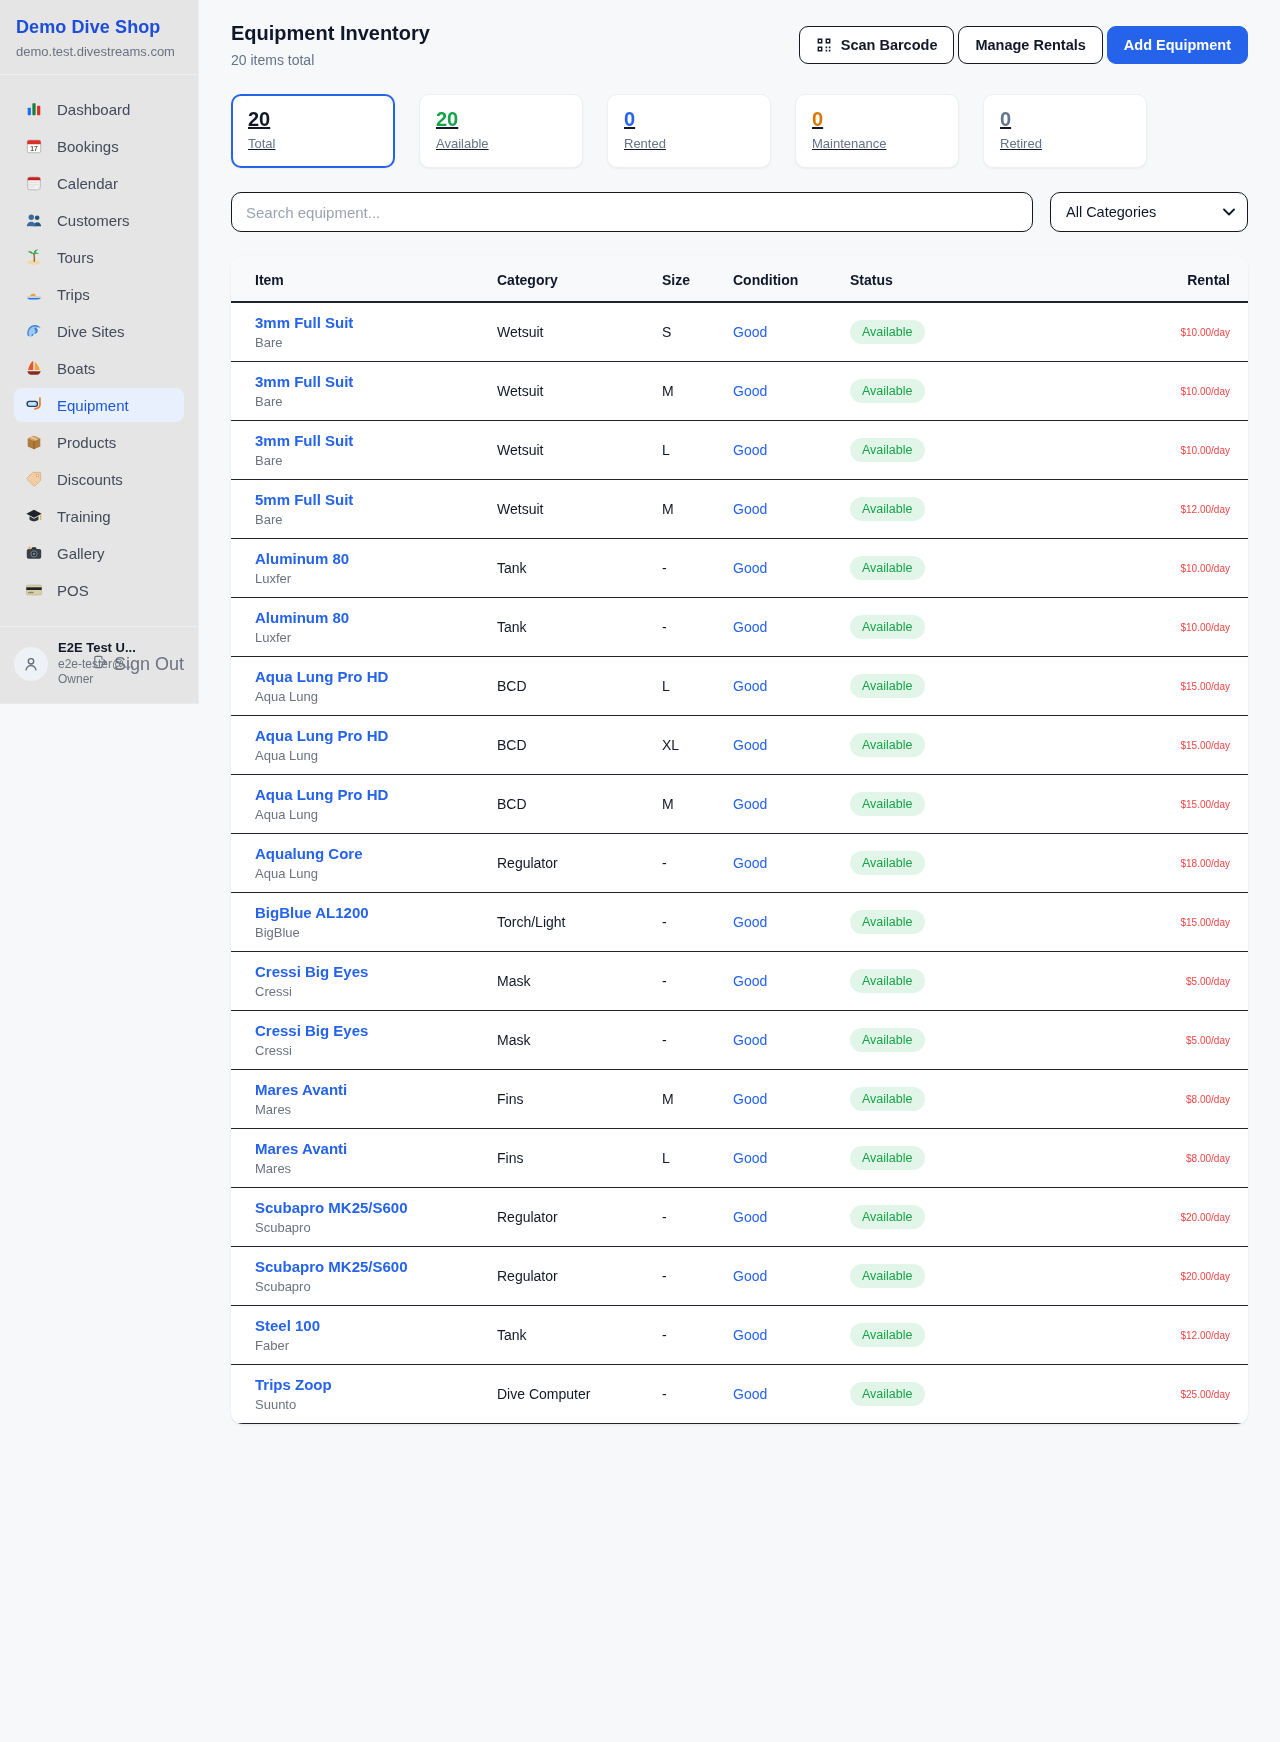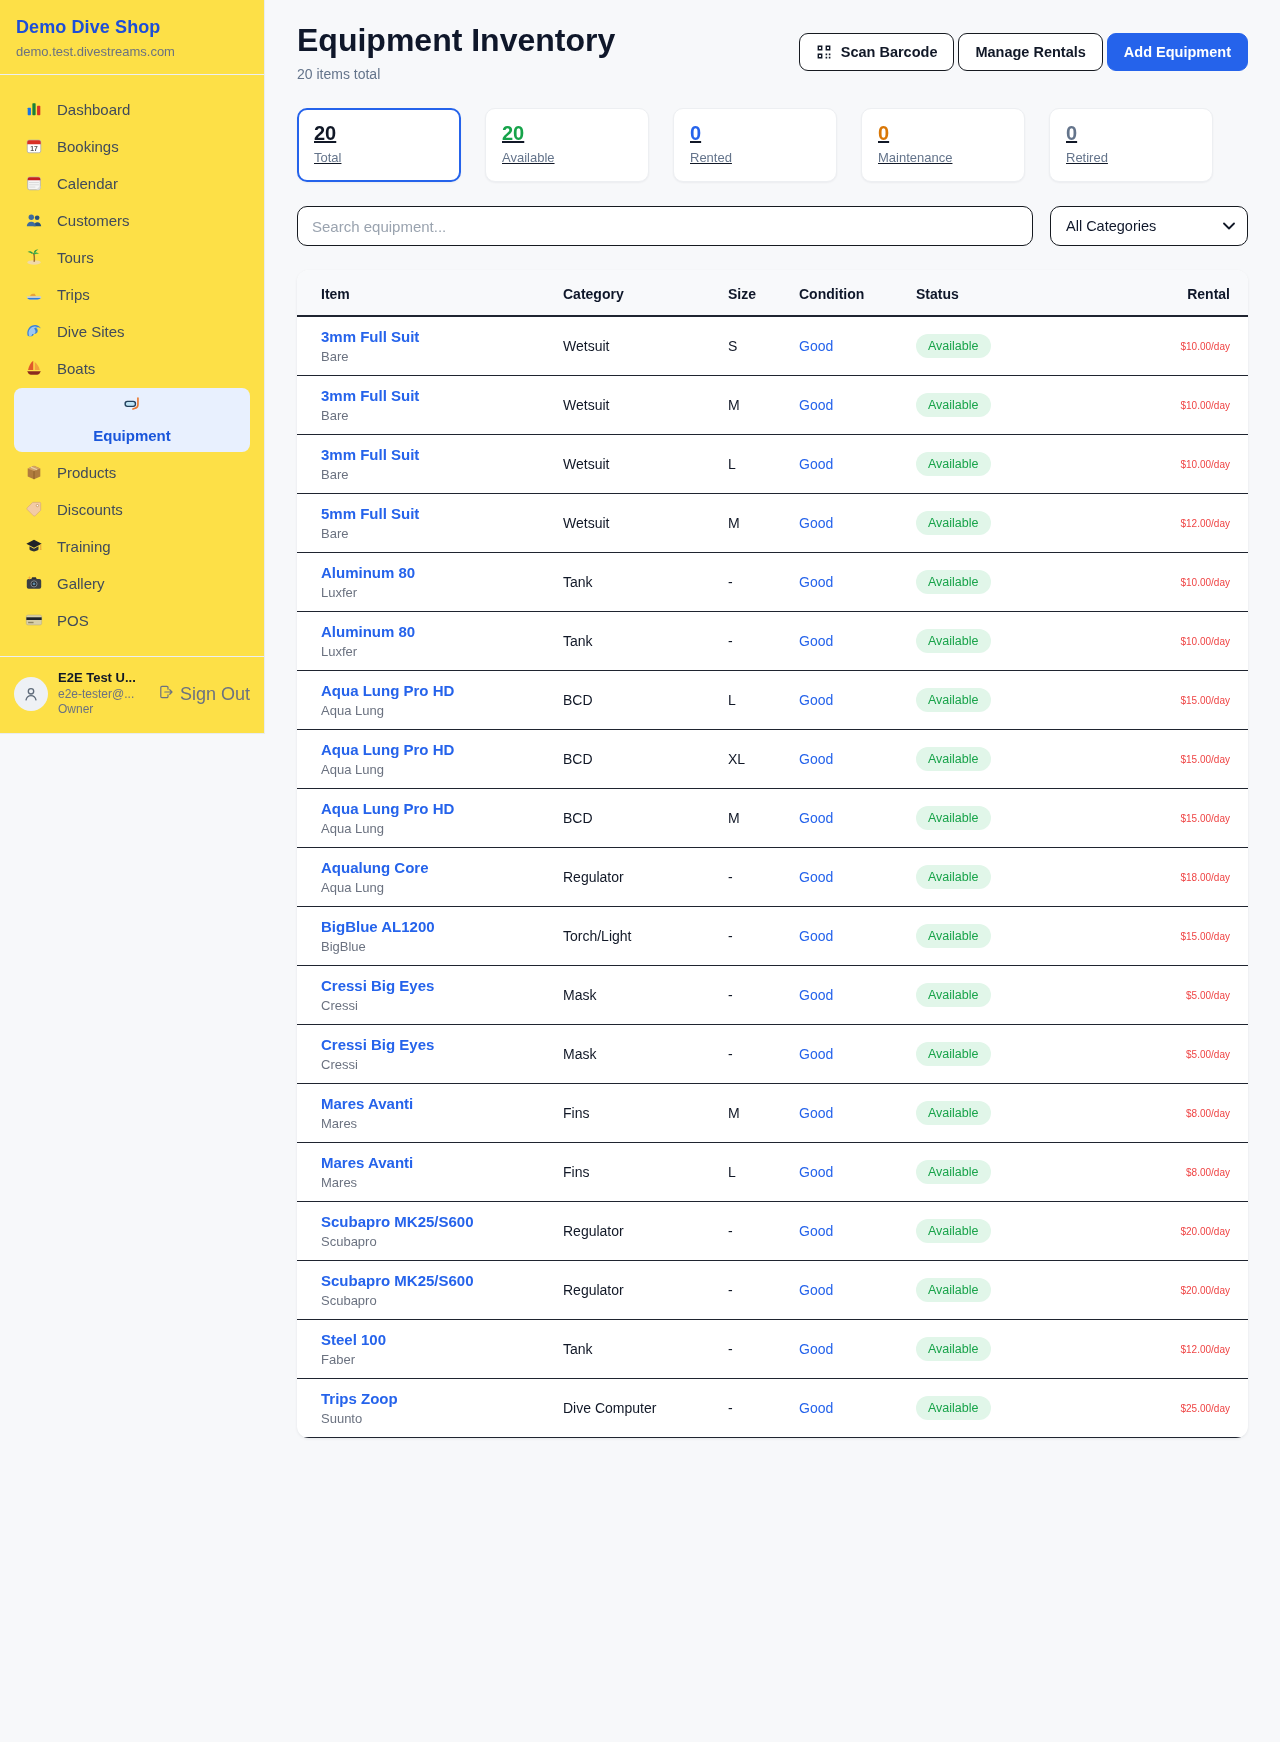--- a/index.html
+++ b/index.html
@@ -6,39 +6,39 @@
   html,body { margin:0; padding:0; }
   body {
     width:1280px; min-height:1742px;
     background:#f7f8fa;
     font-family:"Liberation Sans", sans-serif;
     color:#111827;
   }
   .layout { display:flex; align-items:flex-start; }
 
   
-  .sidebar { width:265px; background:#fde047; border-right:1px solid #e9ecef; border-bottom:1px solid #e9ecef; }
+  .sidebar { width:199px; background:#e5e5e5; border-right:1px solid #e9ecef; border-bottom:1px solid #e9ecef; }
   .brand { padding:17px 16px 15px; border-bottom:1px solid #eceff3; }
   .brand-name { color:#1d4ed8; font-size:18px; font-weight:800; letter-spacing:.1px; }
   .brand-domain { margin-top:6px; color:#6b7280; font-size:13px; }
   nav { padding:14px 14px 16px; }
   .nav-item { display:flex; align-items:center; gap:13px; padding:8px 10px; margin:3px 0; border-radius:8px; color:#414b5a; font-size:15px; cursor:pointer; }
-  .nav-item.active { background:#e8f0fe; color:#1a56db; font-weight:700;flex-direction:column; }
+  .nav-item.active { background:#e8f0fe; color:#1a56db; font-weight:400; }
   .nav-icon { width:20px; height:18px; display:flex; align-items:center; justify-content:center; flex:none; }
   .user-row { display:flex; align-items:center; gap:10px; padding:13px 14px 15px; border-top:1px solid #eceff3; }
   .avatar { width:34px; height:34px; border-radius:50%; background:#eef1f5; display:flex; align-items:center; justify-content:center; flex:none; }
   .user-meta { line-height:1.3; min-width:0; }
   .user-name { font-size:13px; font-weight:700; color:#111827; white-space:nowrap; }
   .user-email, .user-role { font-size:12px; color:#6b7280; white-space:nowrap; }
   .signout { margin-left:auto; display:flex; gap:6px; color:#6b7280; font-size:18px; cursor:pointer; white-space:nowrap; }
 
   
   .main { flex:1; padding:22px 32px 40px; }
   .page-head { display:flex; justify-content:space-between; align-items:center; }
-  .page-title { font-size:32px; font-weight:800; color:#0f172a; }
+  .page-title { font-size:20px; font-weight:800; color:#0f172a; }
   .page-subtitle { margin-top:7px; font-size:14px; color:#64748b; }
   .head-actions { display:flex; gap:4px; }
   .btn { height:38px; padding:0 16px; border-radius:9px; font-size:14.5px; font-weight:600;
          display:inline-flex; align-items:center; gap:9px; background:#fff;
          border:1px solid #161a20; color:#111827; cursor:pointer; font-family:inherit; }
   .btn-primary { background:#2563eb; border-color:#2563eb; color:#fff; }
 
   .stats { display:flex; gap:24px; margin-top:26px;text-decoration:underline; }
   .stat-card { width:164px; height:74px; background:#fff; border:1px solid #edeff2; border-radius:10px;
                padding:13px 16px; box-shadow:0 1px 2px rgba(16,24,40,.05); cursor:pointer; }

